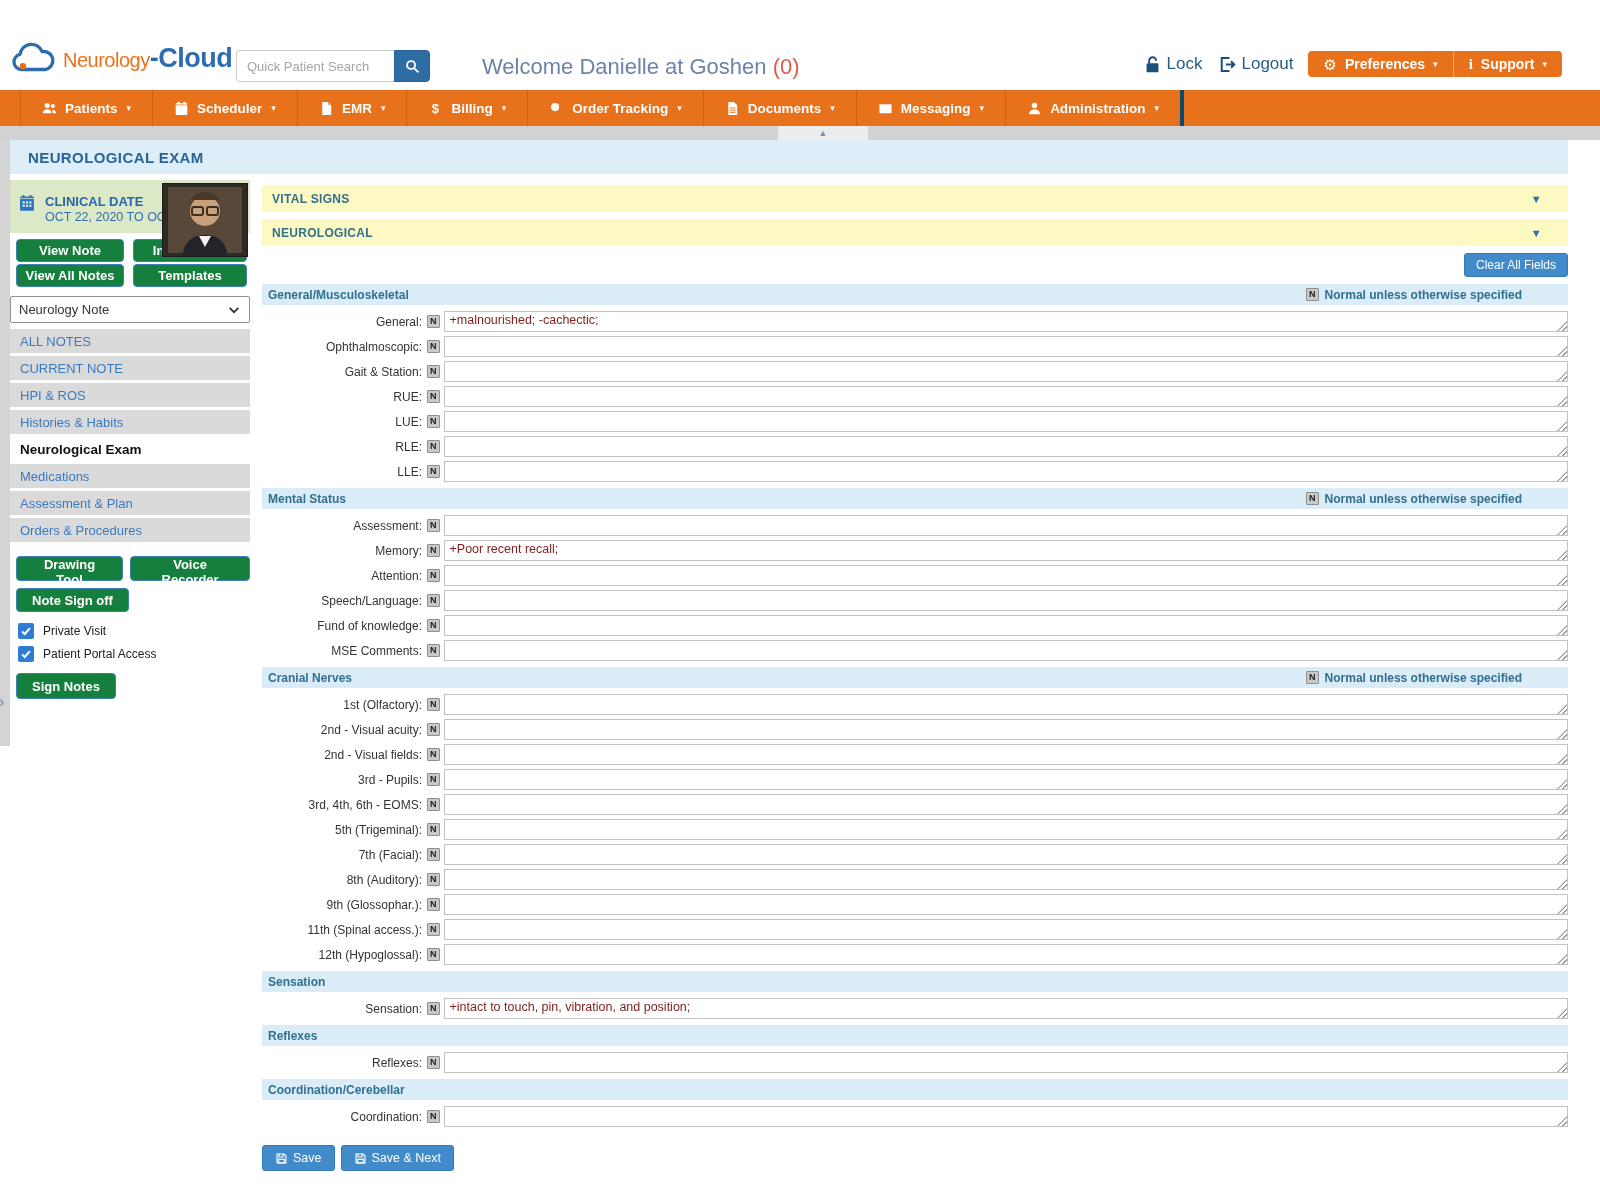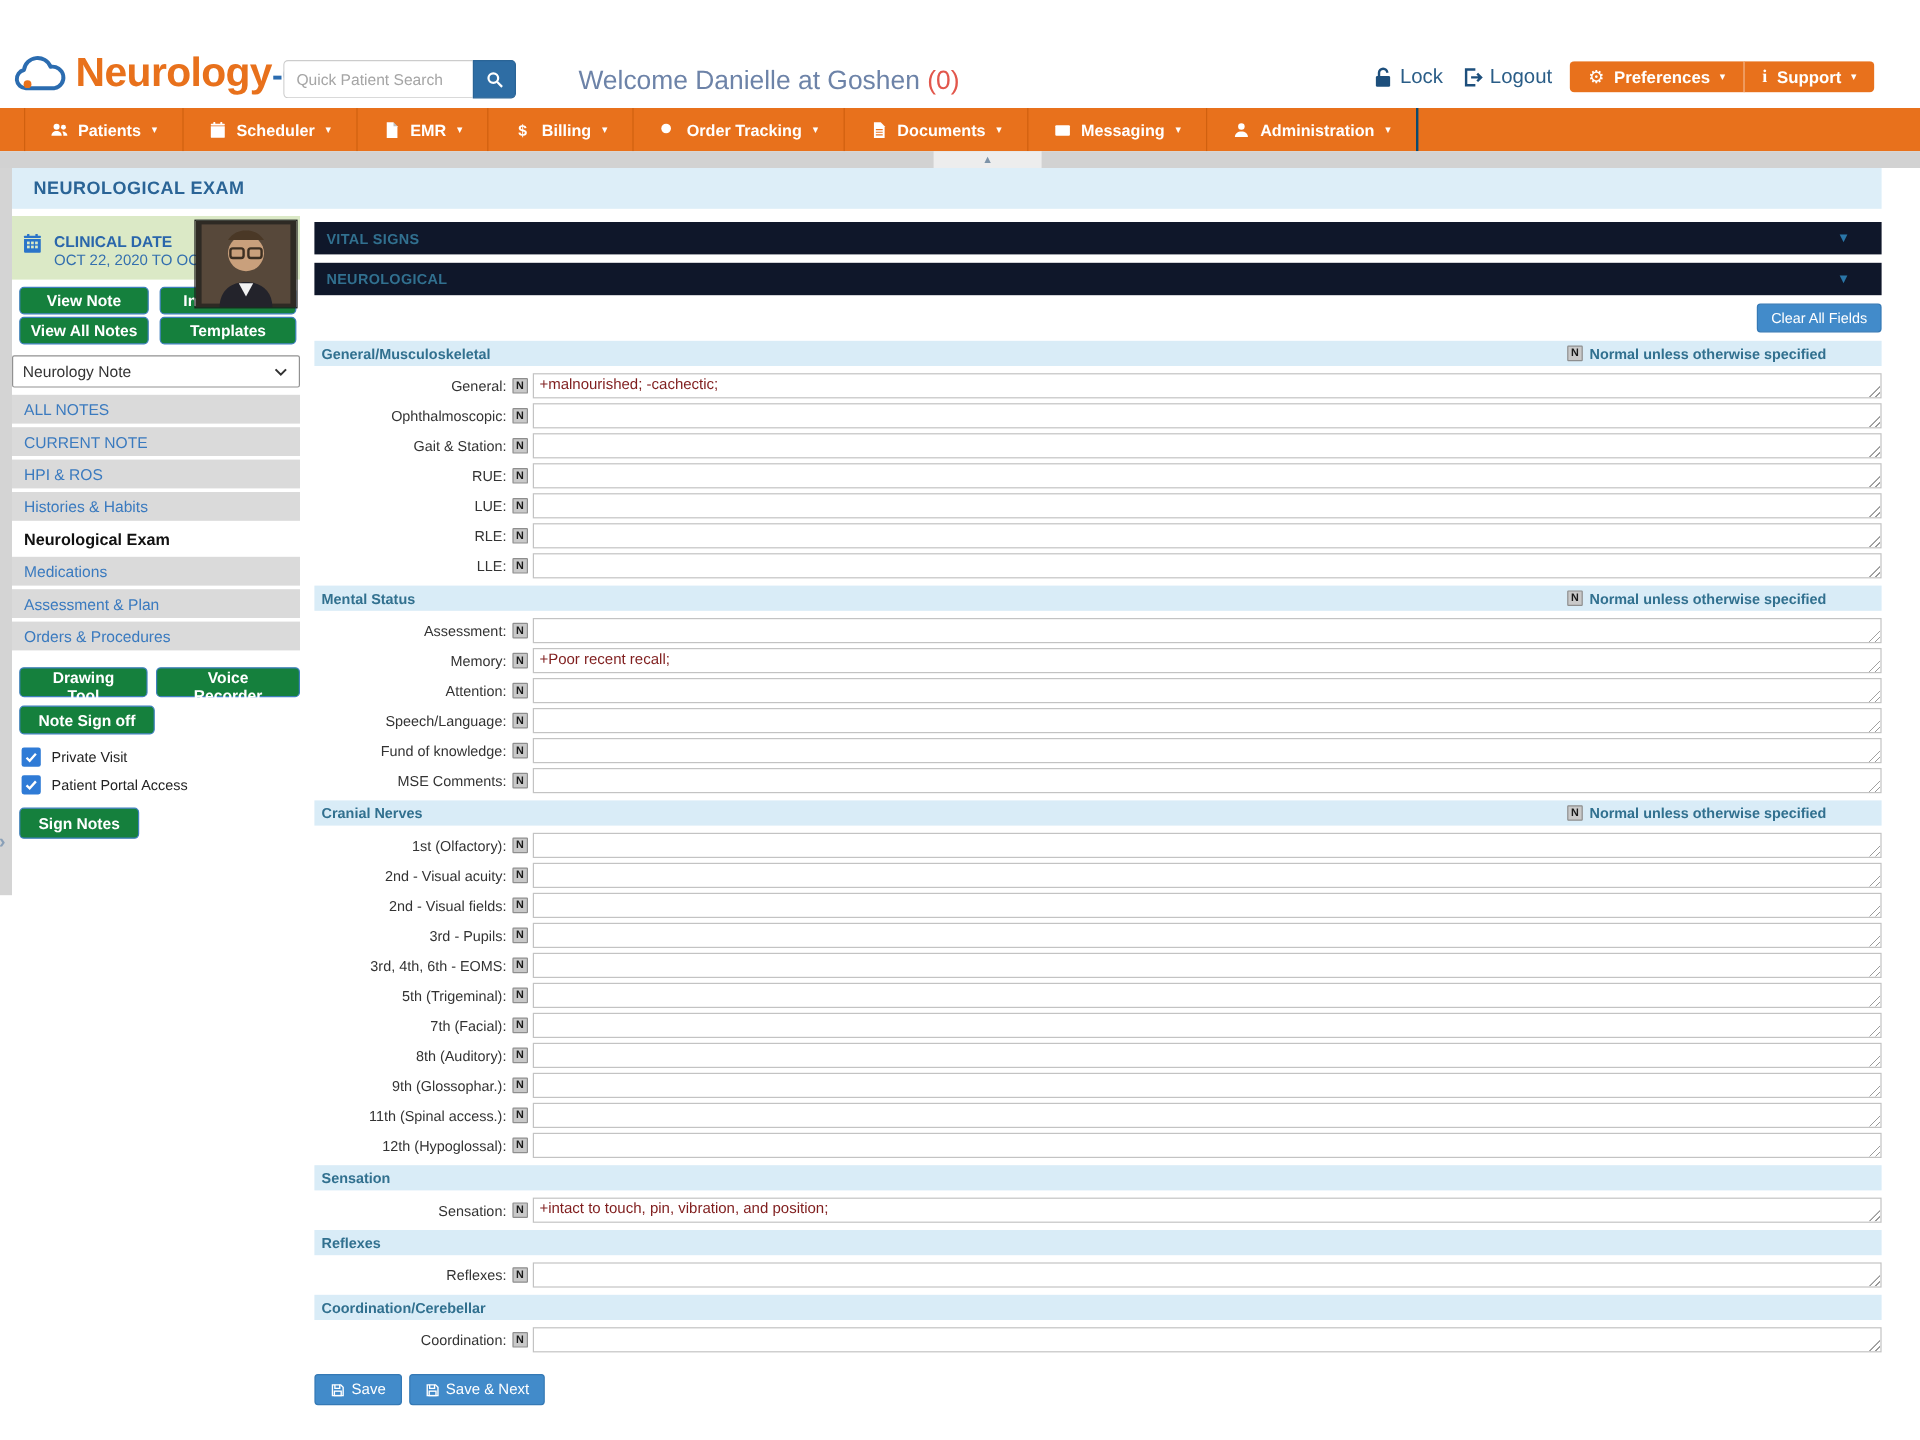--- a/index.html
+++ b/index.html
@@ -4,21 +4,21 @@
 <style>
   html,body{margin:0;padding:0}
   body{width:1600px;height:1200px;position:relative;overflow:hidden;background:#fff;
        font-family:"Liberation Sans","DejaVu Sans",sans-serif;-webkit-font-smoothing:antialiased}
   .i svg{display:block}
 
   
   .topbar{position:absolute;left:0;top:0;width:1600px;height:90px;background:#fff}
   .logo{position:absolute;left:10px;top:42px;display:flex;align-items:center;gap:7px}
   .logo-cloud svg{width:46px;height:32px}
-  .logo-t1{font-size:34px;font-weight:bold;color:#e8711c;letter-spacing:-.5px}
+  .logo-t1{font-size:20px;font-weight:normal;color:#e8711c;letter-spacing:-.5px}
   .logo-t2{font-size:27px;font-weight:bold;color:#2b6cb0;letter-spacing:-.5px}
   .searchbox{position:absolute;left:236px;top:50px;display:flex;height:24px}
   .searchbox input{width:158px;height:32px;box-sizing:border-box;border:1px solid #ccc;border-right:none;
        border-radius:4px 0 0 4px;padding:0 10px;font-size:13px;color:#333;font-family:inherit;outline:none}
   .searchbox input::placeholder{color:#a5a5a5}
   .search-btn{width:36px;height:32px;background:#2e6da4;border:1px solid #2a6496;border-radius:0 4px 4px 0;
        display:flex;align-items:center;justify-content:center;cursor:pointer}
   .search-btn svg{width:15px;height:15px}
   .welcome{position:absolute;left:482px;top:54px;font-size:22px;color:#6d83a8}
   .welcome .count{color:#e2574c}
@@ -31,21 +31,21 @@
   .orange-group button + button{border-left:1px solid #f0a671}
   .gear{font-size:15px;line-height:1}
   .info-i{font-family:"Liberation Serif",serif;font-weight:bold;font-size:15px;line-height:1}
   .caret{font-size:9px;line-height:1}
 
   
   .mainnav{position:absolute;left:0;top:90px;width:1600px;height:36px;background:#e8711c;display:flex;
        padding-left:20px;box-sizing:border-box}
   .nav-item{display:flex;align-items:center;gap:8px;color:#fff;font-size:13.5px;font-weight:bold;
        padding:0 21px;border-left:1px solid #d0600f;cursor:pointer;white-space:nowrap}
-  .nav-item:last-child{border-right:2px solid #0c4a6e}
+  .nav-item:last-child{border-right:4px solid #0c4a6e}
   .nav-ic svg{width:15px;height:15px;fill:#fff;stroke:none}
   .nav-caret{font-size:9px;margin-left:1px}
 
   
   .substrip{position:absolute;left:0;top:126px;width:1600px;height:14px;background:#d2d2d2}
   .collapse-tab{position:absolute;left:778px;top:0;width:90px;height:14px;background:#ededed;
        display:flex;align-items:center;justify-content:center;cursor:pointer}
   .collapse-tab .up{font-size:9px;color:#7d93a8;line-height:1}
 
   
@@ -82,21 +82,21 @@
   .tool-row .sbtn{height:25px;padding:0 13px}
   .note-signoff{margin:7px 0 4px 6px;height:24px;padding:0 15px}
   .check-row{display:flex;align-items:center;gap:9px;margin:7px 0 0 8px}
   .cb{width:16px;height:16px;background:#2f7bd6;border-radius:2px;display:flex;align-items:center;justify-content:center;cursor:pointer}
   .cb svg{width:12px;height:12px}
   .check-label{font-size:12px;color:#222}
   .signnote{margin:11px 0 0 6px;height:26px;padding:0 15px}
 
   
   .content{position:absolute;left:262px;top:185px;width:1306px}
-  .acc-bar{height:27px;background:#0f172a;display:flex;align-items:center;justify-content:space-between;
+  .acc-bar{height:27px;background:#fef9c3;display:flex;align-items:center;justify-content:space-between;
        padding:0 26px 0 10px;font-size:12px;font-weight:bold;color:#31708f;margin-bottom:7px;cursor:pointer;letter-spacing:.3px}
   .acc-caret{color:#2a76a8;font-size:11px}
   .clear-row{display:flex;justify-content:flex-end;margin:1px 0 7px}
   .bbtn{background:#428bca;border:1px solid #3579b5;border-radius:3px;color:#fff;font-size:12px;
        padding:4px 11px;cursor:pointer;font-family:inherit;display:flex;align-items:center;gap:5px}
   .sec-bar{height:21px;background:#d9ecf7;display:flex;align-items:center;justify-content:space-between;
        padding:0 46px 0 6px;margin:6px 0;font-size:12px;font-weight:bold;color:#31708f}
   .sec-bar:first-of-type{margin-top:0}
   .sec-note{display:flex;align-items:center;gap:6px;font-weight:bold}
   .nbadge{display:inline-block;background:#c9c9c9;border:1px solid #8e8e8e;color:#1a1a1a;font-size:9px;

